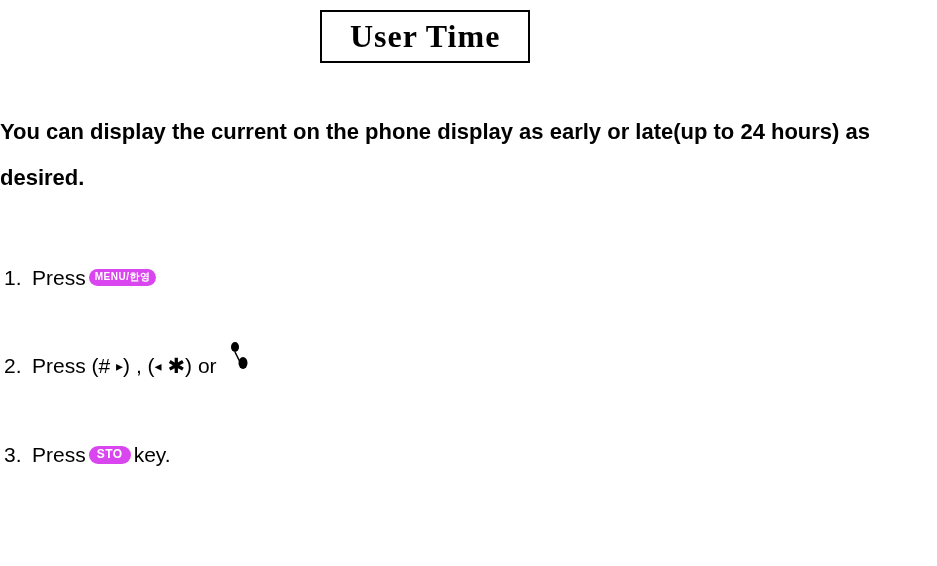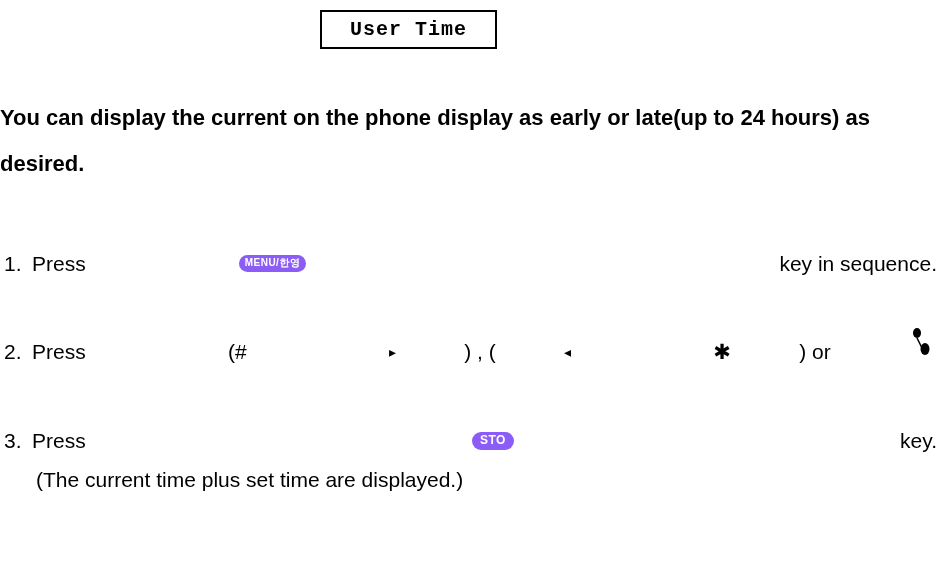--- a/index.html
+++ b/index.html
@@ -17,23 +17,23 @@
       position: relative;
     }
     .title-box {
       border: 2px solid #000000;
       display: inline-block;
       padding: 6px 28px;
       margin-top: 10px;
       margin-left: 320px;
     }
     .title-text {
-      font-family: Liberation Mono, monospace;
+      font-family: Liberation Serif, serif;
       font-weight: bold;
-      font-size: 20px;
+      font-size: 32px;
       letter-spacing: 1px;
     }
     .intro {
       font-weight: bold;
       font-size: 22px;
       margin-top: 46px;
       margin-left: 0;
       line-height: 2.1;
     }
     .steps {
@@ -54,30 +54,29 @@
     .step-num {
       width: 28px;
       flex-shrink: 0;
       display: inline-block;
     }
     .step-body {
       flex: 1;
       display: flex;
       align-items: center;
       flex-wrap: wrap;
-      justify-content: space-between;
     }
     .step-detail {
       margin-left: 32px;
       font-size: 21px;
       margin-top: 6px;
     }
     .pill-button {
       display: inline-block;
-      background: #8b5cf6;
+      background: #d946ef;
       color: #ffffff;
       border-radius: 999px;
       padding: 1px 8px 2px 8px;
       font-size: 12px;
       font-family: Arial, sans-serif;
       letter-spacing: 0.5px;
       vertical-align: middle;
       margin: 12px 3px;
       line-height: 1.2;
       min-width: 36px;
@@ -123,21 +122,20 @@
 <div class="intro">You can display the current on the phone display as early or late(up to 24 hours) as desired.</div>
 
 <div class="steps">
 
   <div class="step">
     <span class="step-num">1.</span>
     <div class="step-body">
       <span>Press</span>
       <span class="pill-button menu">MENU/한영</span>
       <span class="step1-gap"></span>
-      <span>key in sequence.</span>
     </div>
   </div>
 
   <div class="step">
     <span class="step-num">2.</span>
     <div class="step-body">
       <span>Press</span>
       <span>&nbsp;</span>
       <span>(#</span>
       <span>&nbsp;</span>
@@ -159,19 +157,18 @@
 
   <div class="step3-wrap">
     <div class="step3-row">
       <span class="step-num">3.</span>
       <div class="step-body">
         <span>Press</span>
         <span class="pill-button">STO</span>
         <span>key.</span>
       </div>
     </div>
-    <div class="step-detail">(The current time plus set time are displayed.)</div>
   </div>
 
 </div>
 
 
 
 
 </body></html>

